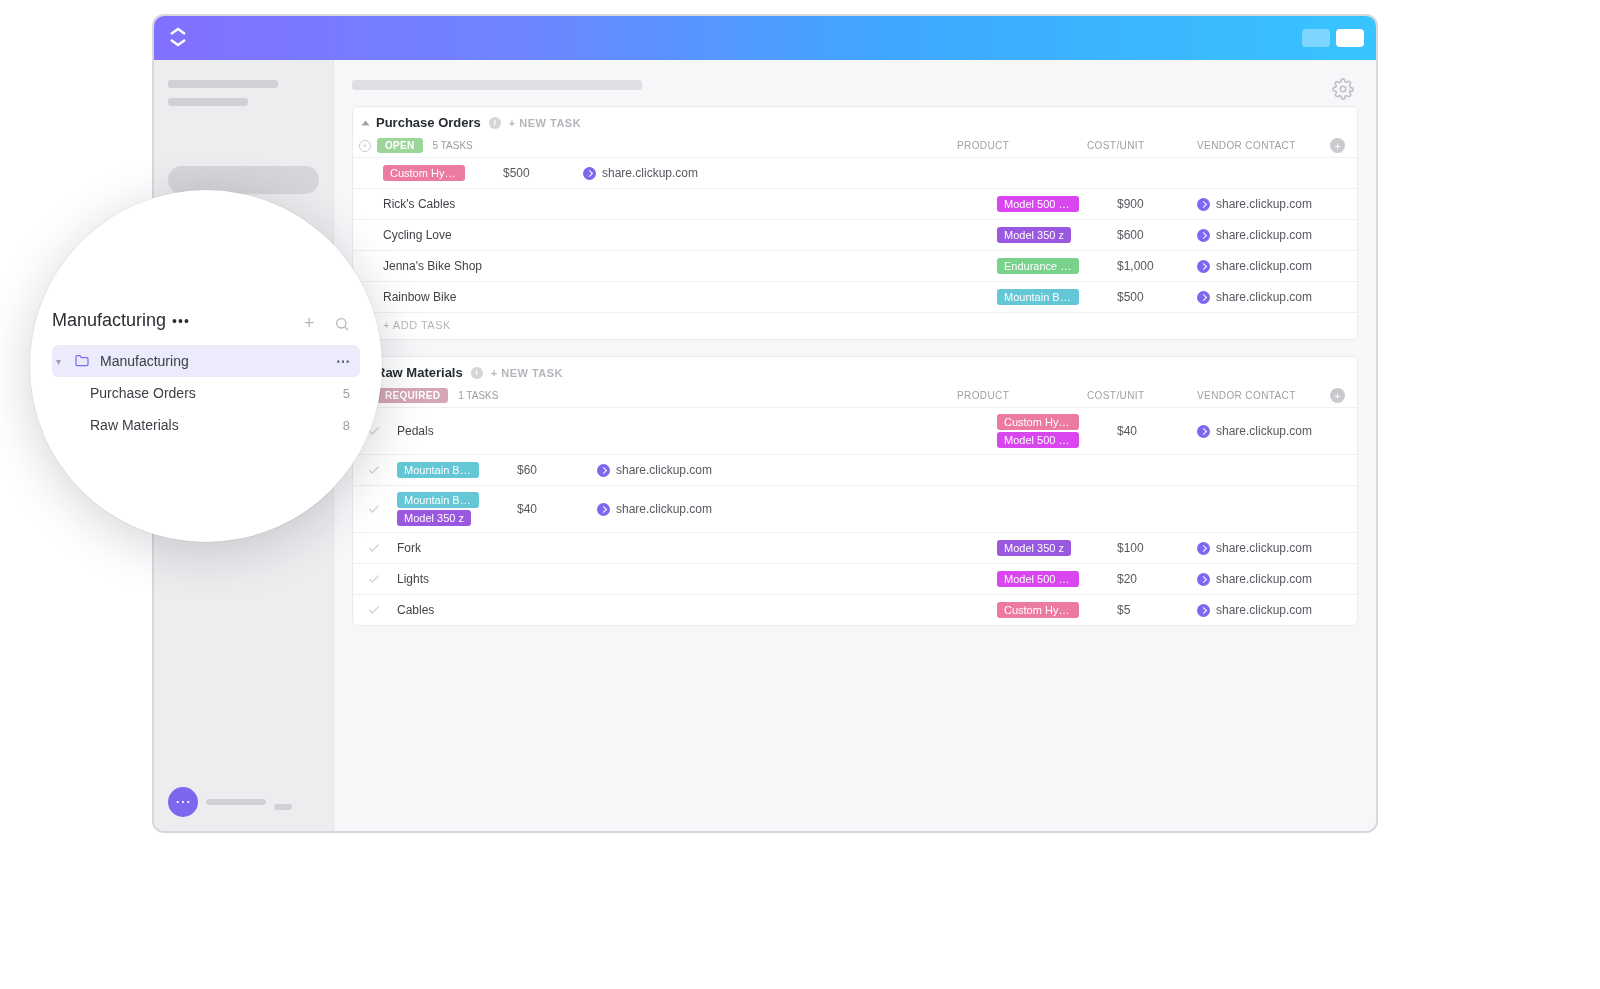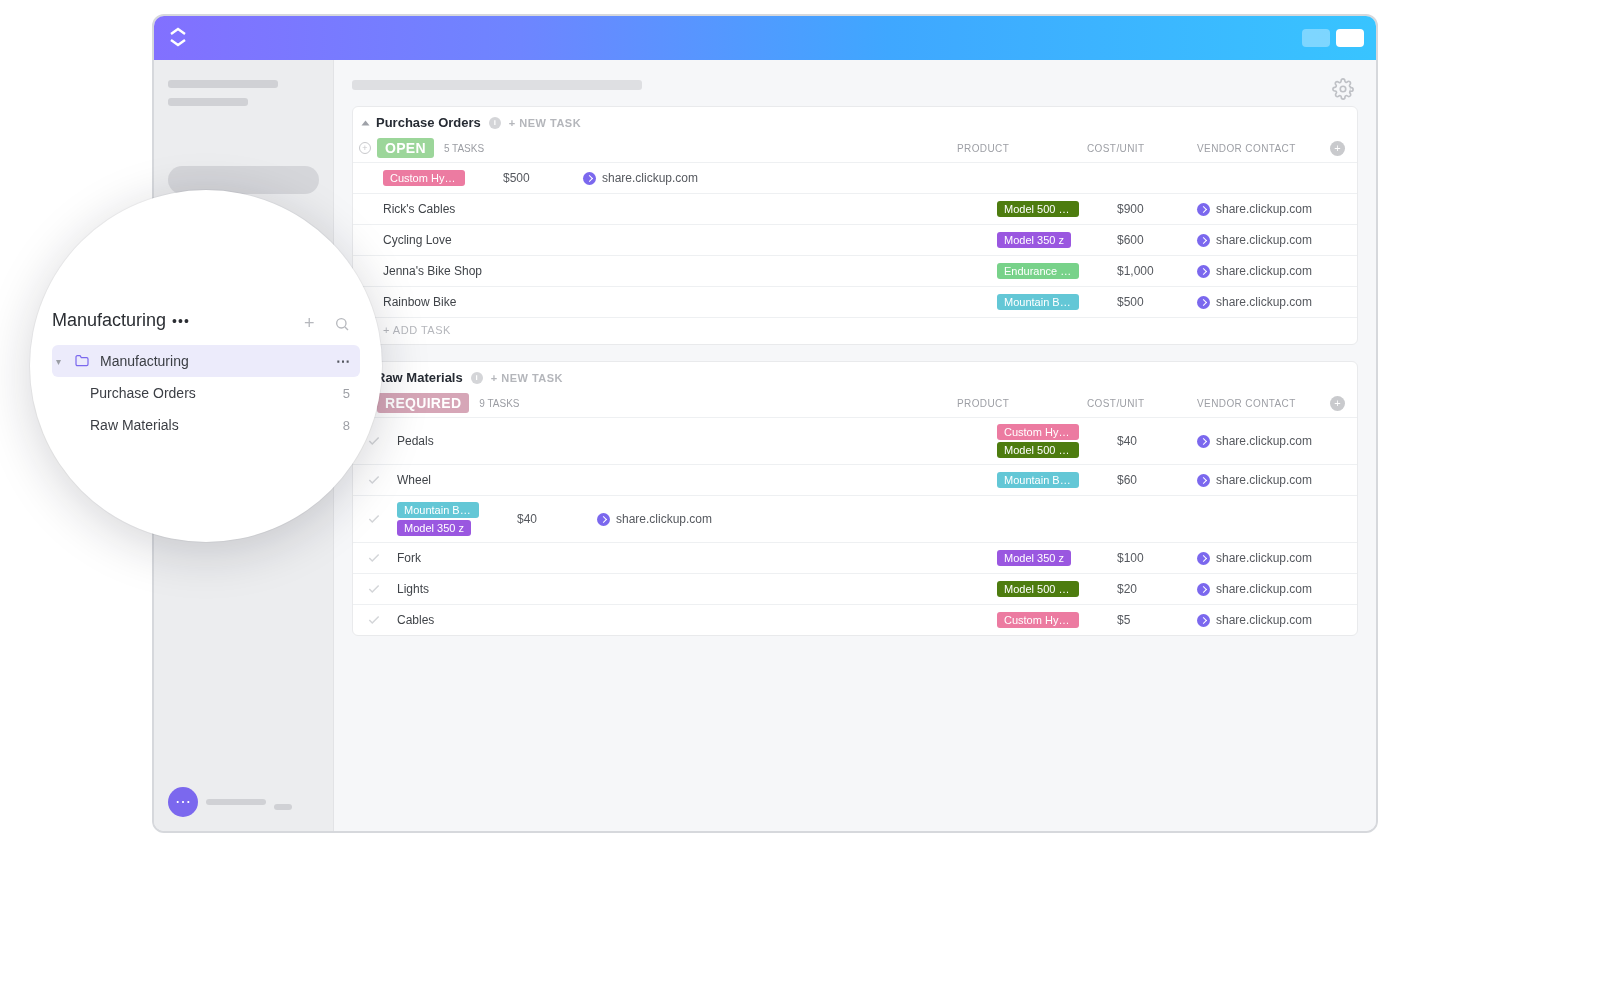--- a/index.html
+++ b/index.html
@@ -22,41 +22,41 @@
   .main{flex:1;background:#f6f7f9;position:relative;padding:16px 18px 0 18px;overflow:hidden;}
   .header-ph{height:10px;width:290px;background:#dedfe2;border-radius:3px;margin:4px 0 16px 0;}
   .gear{position:absolute;right:22px;top:18px;width:22px;height:22px;color:#bfc1c6;}
   .panel{background:#fff;border:1px solid #e9eaec;border-radius:6px;margin-bottom:16px;}
   .panel-head{display:flex;align-items:center;padding:8px 10px;color:#262b33;font-size:13px;font-weight:700;gap:8px;}
   .caret{width:0;height:0;border-top:4px solid transparent;border-bottom:4px solid transparent;border-right:5px solid #9ea1a8;transform:rotate(90deg);}
   .info-dot{width:12px;height:12px;border-radius:50%;background:#d4d5d8;font-size:8px;color:#fff;display:flex;align-items:center;justify-content:center;}
   .newtask{font-size:11px;color:#b4b6bb;letter-spacing:.5px;}
   .group-head{display:flex;align-items:center;padding:0 10px 4px 24px;font-size:10px;color:#9b9da3;gap:10px;position:relative;}
   .grp-add{position:absolute;left:6px;width:12px;height:12px;border:1px solid #c8c9cc;border-radius:50%;color:#c8c9cc;font-size:9px;display:flex;align-items:center;justify-content:center;}
-  .status-badge{padding:2px 8px;border-radius:3px;color:#fff;font-size:14px;font-weight:600;letter-spacing:.3px;}
+  .status-badge{padding:2px 8px;border-radius:3px;color:#fff;font-size:10px;font-weight:600;letter-spacing:.3px;}
   .cols{display:flex;flex:1;}
   .col-head{font-size:10px;color:#9d9fa5;letter-spacing:.4px;text-transform:uppercase;}
   .col-product{width:120px;}
   .col-cost{width:80px;}
   .col-vendor{width:150px;margin-left:20px;}
   .plus-col{position:absolute;right:12px;width:15px;height:15px;border-radius:50%;background:#c9cacd;color:#fff;font-size:11px;display:flex;align-items:center;justify-content:center;}
   .row{display:flex;align-items:center;border-top:1px solid #eef0f2;padding:6px 10px 6px 30px;font-size:12px;color:#333;min-height:31px;}
   .row-name{flex:1;color:#404449;}
   .check{width:14px;height:14px;margin-left:-16px;margin-right:16px;flex-shrink:0;}
   .check svg{stroke:#d3d5d8;}
   .prod-cell{width:120px;display:flex;flex-direction:column;gap:2px;align-items:flex-start;}
   .prod-chip{padding:2px 7px;border-radius:3px;color:#fff;font-size:11px;max-width:82px;white-space:nowrap;overflow:hidden;text-overflow:ellipsis;}
   .cost-cell{width:80px;color:#56595f;}
   .vendor-cell{width:150px;color:#56595f;display:flex;align-items:flex-end;gap:6px;}
   .link-icn{width:13px;height:13px;border-radius:50%;background:#7b68ee;display:flex;align-items:center;justify-content:center;flex-shrink:0;}
   .link-icn span{width:5px;height:5px;border:1px solid #fff;border-left:none;border-bottom:none;transform:rotate(45deg);margin-right:1px;}
   .addtask{padding:6px 10px 8px 30px;font-size:11px;color:#b5b7bc;letter-spacing:.5px;border-top:1px solid #eef0f2;}
   
   .c-pink{background:#ec7ba1;}
-  .c-grey{background:#4d7c0f;}
+  .c-grey{background:#d946ef;}
   .c-purple{background:#9a57e0;}
   .c-green{background:#78d28a;}
   .c-teal{background:#63c7d6;}
   
   .lens{position:absolute;left:30px;top:190px;width:352px;height:352px;border-radius:50%;background:#fff;box-shadow:0 10px 50px rgba(20,20,40,.18),0 0 0 1px rgba(0,0,0,.04);padding:120px 22px 0 22px;}
   .lens-title{display:flex;align-items:center;font-size:18px;font-weight:500;color:#2b2e33;gap:6px;}
   .dots{letter-spacing:1px;color:#2b2e33;font-size:14px;}
   .lens-actions{position:absolute;right:32px;top:126px;display:flex;gap:14px;color:#b6b8bd;}
   .lens-actions svg,.lens-actions span{width:16px;height:16px;}
   .lens-item{display:flex;align-items:center;padding:8px 10px 8px 4px;font-size:14px;color:#3b3e44;border-radius:6px;gap:10px;}
@@ -174,21 +174,21 @@
           <div class="panel">
             <div class="panel-head">
               <span class="caret"></span>
     <span>Raw Materials</span>
     <span class="info-dot">i</span>
     <span class="newtask">+ NEW TASK</span>
             </div>
             <div class="group-head">
               <span class="grp-add">+</span>
     <span class="status-badge" style="background:#d6a6b7">REQUIRED</span>
-    <span>9 TASKS</span>
+    <span>1 TASKS</span>
     <div class="cols"></div>
     <span class="col-head col-product">PRODUCT</span>
     <span class="col-head col-cost">COST/UNIT</span>
     <span class="col-head col-vendor">VENDOR CONTACT</span>
     <span class="plus-col">+</span>
             </div>
             <div class="row">
               <span class="check"><svg viewBox="0 0 24 24" fill="none" stroke-width="2.5">
                   <polyline points="4 12 9 17 20 6"></polyline>
                 </svg></span>
@@ -199,21 +199,20 @@
               </div>
       <div class="cost-cell">$40</div>
       <div class="vendor-cell"><span class="link-icn">
                   <span></span>
                 </span>share.clickup.com</div>
             </div>
             <div class="row">
               <span class="check"><svg viewBox="0 0 24 24" fill="none" stroke-width="2.5">
                   <polyline points="4 12 9 17 20 6"></polyline>
                 </svg></span>
-              <span class="row-name">Wheel</span>
       <div class="prod-cell">
                 <span class="prod-chip c-teal">Mountain Bike</span>
               </div>
       <div class="cost-cell">$60</div>
       <div class="vendor-cell"><span class="link-icn">
                   <span></span>
                 </span>share.clickup.com</div>
             </div>
             <div class="row">
               <span class="check"><svg viewBox="0 0 24 24" fill="none" stroke-width="2.5">

